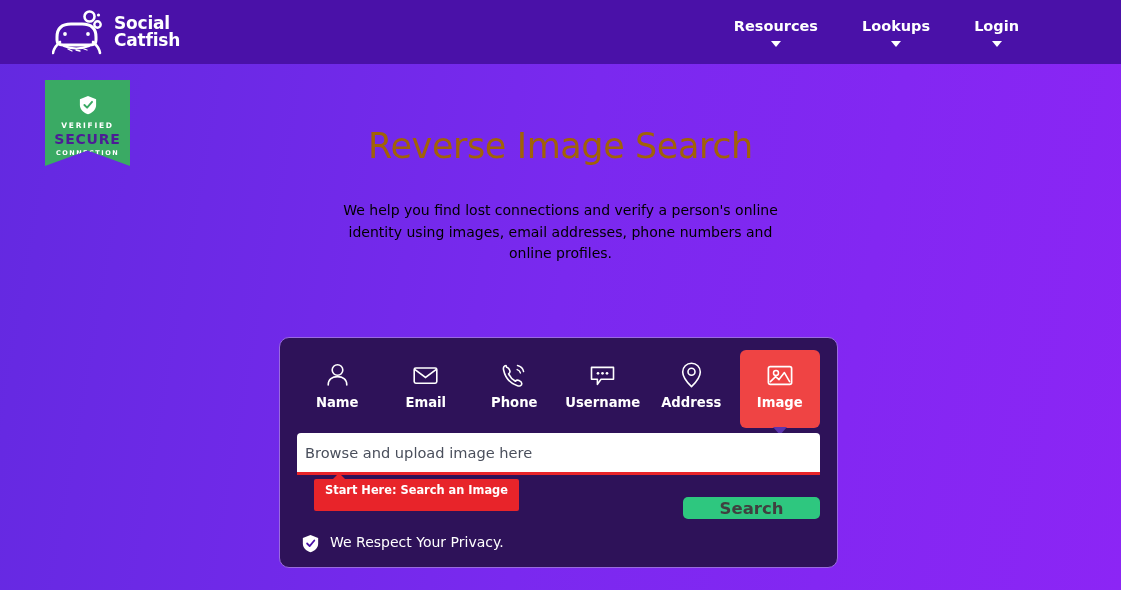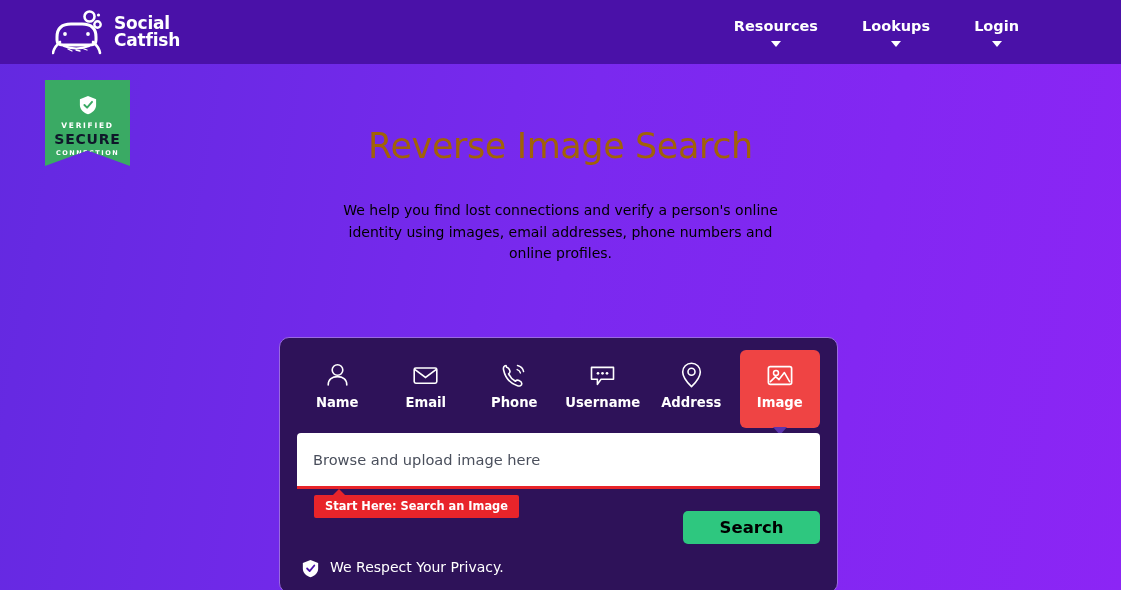--- a/index.html
+++ b/index.html
@@ -66,21 +66,21 @@
     align-items: center;
     padding-top: 15px;
     z-index: 4;
   }
   .badge-shield { width: 18px; height: 20px; }
   .badge-l1 {
     color: #fff; font-size: 7.5px; font-weight: bold;
     letter-spacing: 1.7px; margin-top: 6px;
   }
   .badge-l2 {
-    color: #0f172a; font-size: 14px; font-weight: bold;
+    color: #4c1d95; font-size: 14px; font-weight: bold;
     letter-spacing: 0.8px; margin-top: 1px;
   }
   .badge-l3 {
     color: #fff; font-size: 6.5px; font-weight: bold;
     letter-spacing: 1.5px; margin-top: 2px;
   }
 
   
   .hero { text-align: center; padding-top: 62px; }
   .hero-title {
@@ -134,69 +134,69 @@
     color: #fff;
     font-size: 13.2px;
     font-weight: bold;
     margin-top: 7px;
     white-space: nowrap;
   }
 
   .field-wrap { position: relative; margin-top: 13px; }
   .field {
     width: 100%;
-    height: 56px;
+    height: 42px;
     background: #fff;
     border: none;
     border-bottom: 3px solid #e8242a;
     border-radius: 4px 4px 0 0;
-    padding: 0 16px;
+    padding: 0 8px;
     font-size: 14.6px;
     font-family: "DejaVu Sans", sans-serif;
     color: #3a3f4d;
     outline: none;
   }
   .field::placeholder { color: #4a4f5c; opacity: 1; }
 
   .tooltip {
     position: absolute;
-    left: 17px; top: 62px;
+    left: 17px; top: 46px;
     background: #e8242a;
     color: #fff;
     font-size: 11.4px;
     font-weight: bold;
-    padding: 4px 11px 5px;
+    padding: 4px 11px 14px;
     border-radius: 2px;
     white-space: nowrap;
   }
   .tooltip::before {
     content: "";
     position: absolute;
     top: -6px; left: 18px;
     width: 0; height: 0;
     border-left: 7px solid transparent;
     border-right: 7px solid transparent;
     border-bottom: 7px solid #e8242a;
   }
 
   .actions {
     display: flex;
     justify-content: flex-end;
     margin-top: 22px;
   }
   .search-btn {
     background: #2ec77f;
-    color: #000000;
+    color: #404040;
     font-size: 16.5px;
     font-weight: bold;
     font-family: "DejaVu Sans", sans-serif;
     border: none;
     border-radius: 5px;
     width: 137px;
-    height: 33px;
+    height: 22px;
     cursor: pointer;
   }
 
   .privacy {
     display: flex;
     gap: 11px;
     margin-top: 15px;
     padding-left: 5px;
   }
   .privacy-text { color: #fff; font-size: 14px; }

